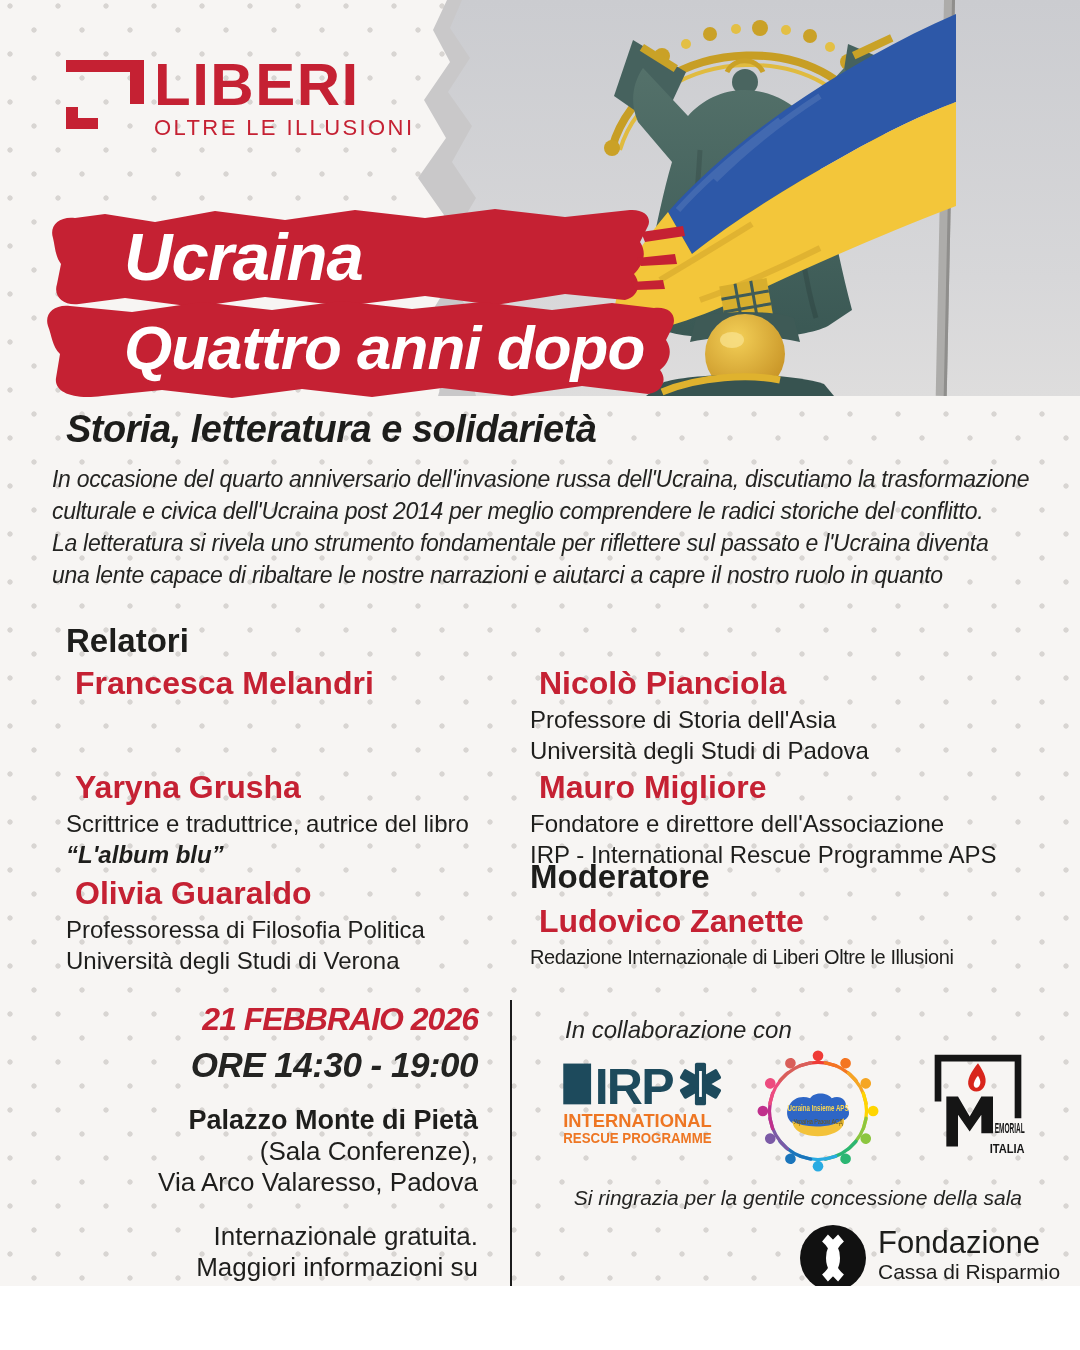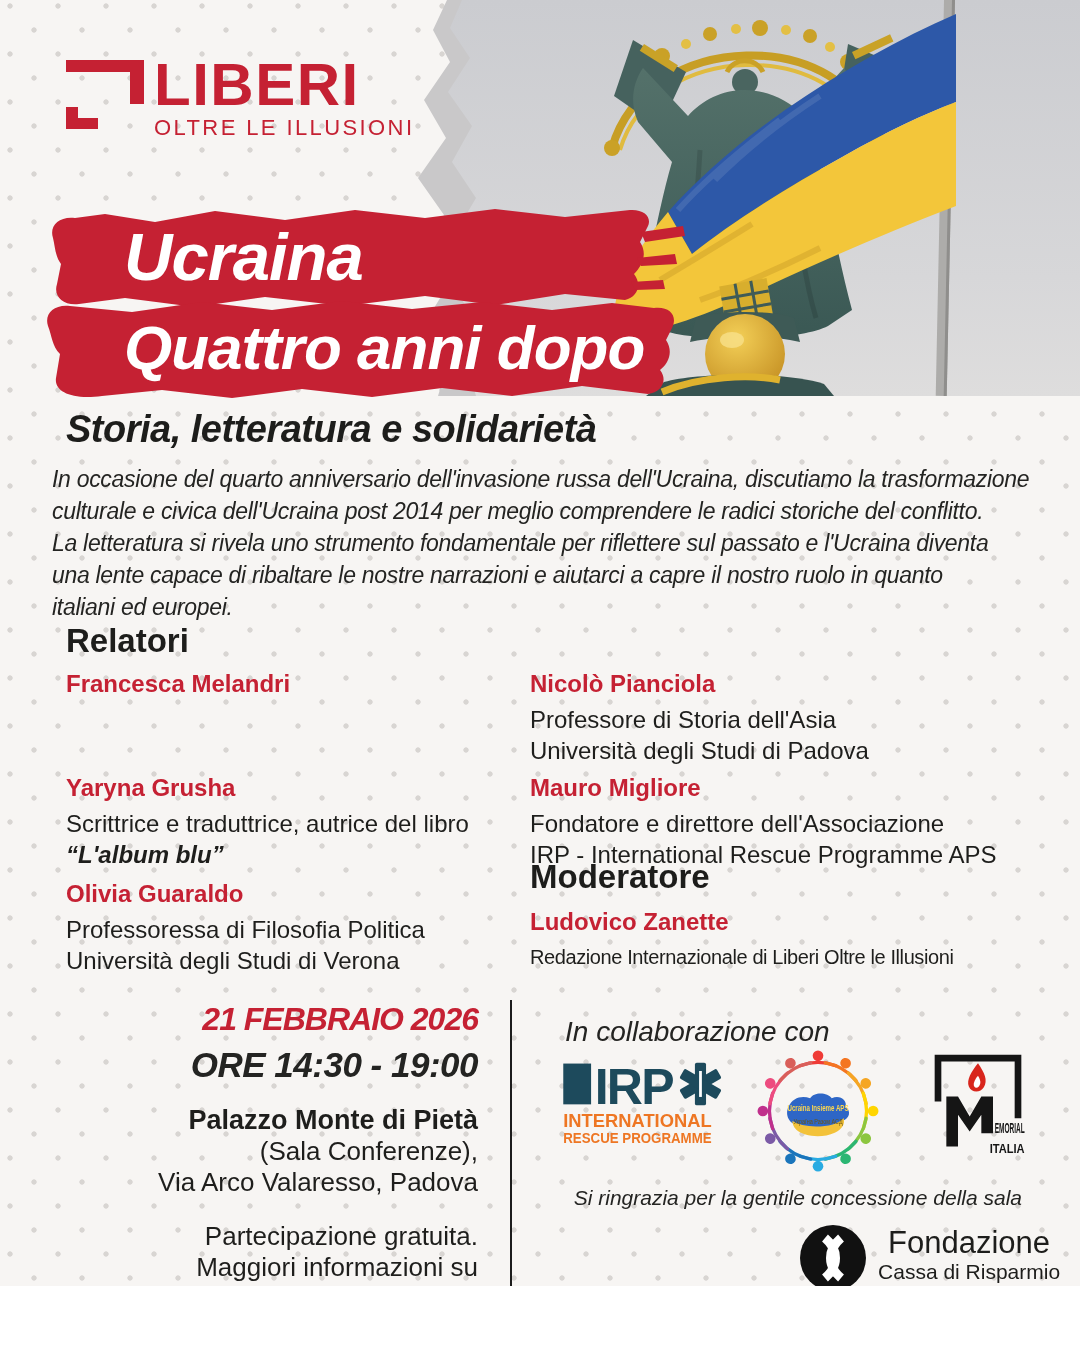--- a/index.html
+++ b/index.html
@@ -28,42 +28,42 @@
   .brush-text { position:absolute; color:#ffffff; font-weight:bold; font-style:italic; letter-spacing:-1px; z-index:6;margin-left:36px; }
   #banner-line1 { left:88px; top:218px; font-size:67px; }
   #banner-line2 { left:88px; top:312px; font-size:62px; }
 
   #subtitle { position:absolute; left:66px; top:408px; font-size:38px; font-weight:bold; font-style:italic; letter-spacing:-0.5px; color:#1d1d1b; }
 
   #intro { position:absolute; left:52px; top:463px; font-size:23px; font-style:italic; line-height:32px; letter-spacing:-0.3px; color:#242422; width:1010px; }
 
   .h-section { position:absolute; font-size:33px; font-weight:bold; color:#1d1d1b; }
   .speaker { position:absolute; }
-  .speaker .name { font-size:24px; font-weight:bold; color:#c52133; line-height:35px; margin-bottom:3px; white-space:nowrap; }
+  .speaker .name { font-size:32px; font-weight:bold; color:#c52133; line-height:35px; margin-bottom:3px; white-space:nowrap;margin-left:9px; }
   .speaker .line { font-size:24px; line-height:31px; white-space:nowrap; }
   .speaker .tight { font-size:20px; letter-spacing:-0.4px; }
   .book { font-weight:bold; font-style:italic; }
 
   
   #event { position:absolute; left:40px; top:996px; width:438px; text-align:right; }
   .ev-date { font-size:32px; font-weight:bold; font-style:italic; color:#c52133; letter-spacing:-1px; line-height:47px; }
   .ev-time { font-size:35px; font-weight:bold; font-style:italic; color:#242422; letter-spacing:-0.5px; line-height:44px; }
   .ev-venue { margin-top:18px; font-size:27px; font-weight:bold; line-height:31px; }
   .ev-line { font-size:26px; line-height:31px; }
   .ev-free { margin-top:23px; font-size:26px; line-height:31px; }
   .ev-site { font-size:26px; font-weight:bold; color:#c52133; line-height:32px; }
 
   #divider { position:absolute; left:510px; top:1000px; width:2px; height:290px; background:#1c1c1c; }
 
-  #collab-label { position:absolute; left:565px; top:1016px; font-size:28px; font-style:italic; color:#242422; }
+  #collab-label { position:absolute; left:565px; top:1016px; font-size:24px; font-style:italic; color:#242422; }
   .partner-logo { position:absolute; }
   #thanks { position:absolute; right:58px; top:1186px; font-size:21px; font-style:italic; color:#242422; white-space:nowrap; }
 
   #fondazione { position:absolute; left:799px; top:1224px; display:flex; align-items:flex-start; }
-  #fon-text { margin-left:11px; margin-top:2px;text-align:center; }
+  #fon-text { margin-left:11px; margin-top:2px; }
   .fon-name { font-size:31px; line-height:34px; color:#1d1d1b; }
   .fon-line { font-size:21px; line-height:23px; color:#1d1d1b; }
 </style>
 </head>
 <body>
 
 <div id="poster">
 
   <div class="abs" style="left:400px; top:0; width:680px; height:396px;">
     <svg width="680" height="396" viewBox="0 0 680 396">
@@ -172,21 +172,20 @@
   </div>
   <div class="brush-text" id="banner-line1">Ucraina</div>
   <div class="brush-text" id="banner-line2">Quattro anni dopo</div>
 
   <div id="subtitle">Storia, letteratura e solidarietà</div>
   <div id="intro">
     <div class="nowrap">In occasione del quarto anniversario dell'invasione russa dell'Ucraina, discutiamo la trasformazione</div>
     <div class="nowrap">culturale e civica dell'Ucraina post 2014 per meglio comprendere le radici storiche del conflitto.</div>
     <div class="nowrap">La letteratura si rivela uno strumento fondamentale per riflettere sul passato e l'Ucraina diventa</div>
     <div class="nowrap">una lente capace di ribaltare le nostre narrazioni e aiutarci a capre il nostro ruolo in quanto</div>
-    <div class="nowrap">italiani ed europei.</div>
   </div>
 
   <div class="h-section" style="left:66px; top:622px;">Relatori</div>
 
   <div class="speaker" style="left:66px; top:666px;">
     <div class="name">Francesca Melandri</div>
   </div>
   <div class="speaker" style="left:66px; top:770px;">
     <div class="name">Yaryna Grusha</div>
     <div class="line">Scrittrice e traduttrice, autrice del libro</div>
@@ -214,21 +213,21 @@
     <div class="name">Ludovico Zanette</div>
     <div class="line tight">Redazione Internazionale di Liberi Oltre le Illusioni</div>
   </div>
 
   <div id="event">
     <div class="ev-date">21 FEBBRAIO 2026</div>
     <div class="ev-time">ORE 14:30 - 19:00</div>
     <div class="ev-venue">Palazzo Monte di Pietà</div>
     <div class="ev-line">(Sala Conferenze),</div>
     <div class="ev-line">Via Arco Valaresso, Padova</div>
-    <div class="ev-free">Partecipazione gratuita.</div>
+    <div class="ev-free">Internazionale gratuita.</div>
     <div class="ev-line">Maggiori informazioni su</div>
     <div class="ev-site">liberioltreleillusioni.it</div>
   </div>
 
   <div id="divider"></div>
 
   <div id="collab-label">In collaborazione con</div>
 
   <div class="partner-logo" style="left:563px; top:1058px;">
     <svg width="160" height="89" viewBox="0 0 172 96">

